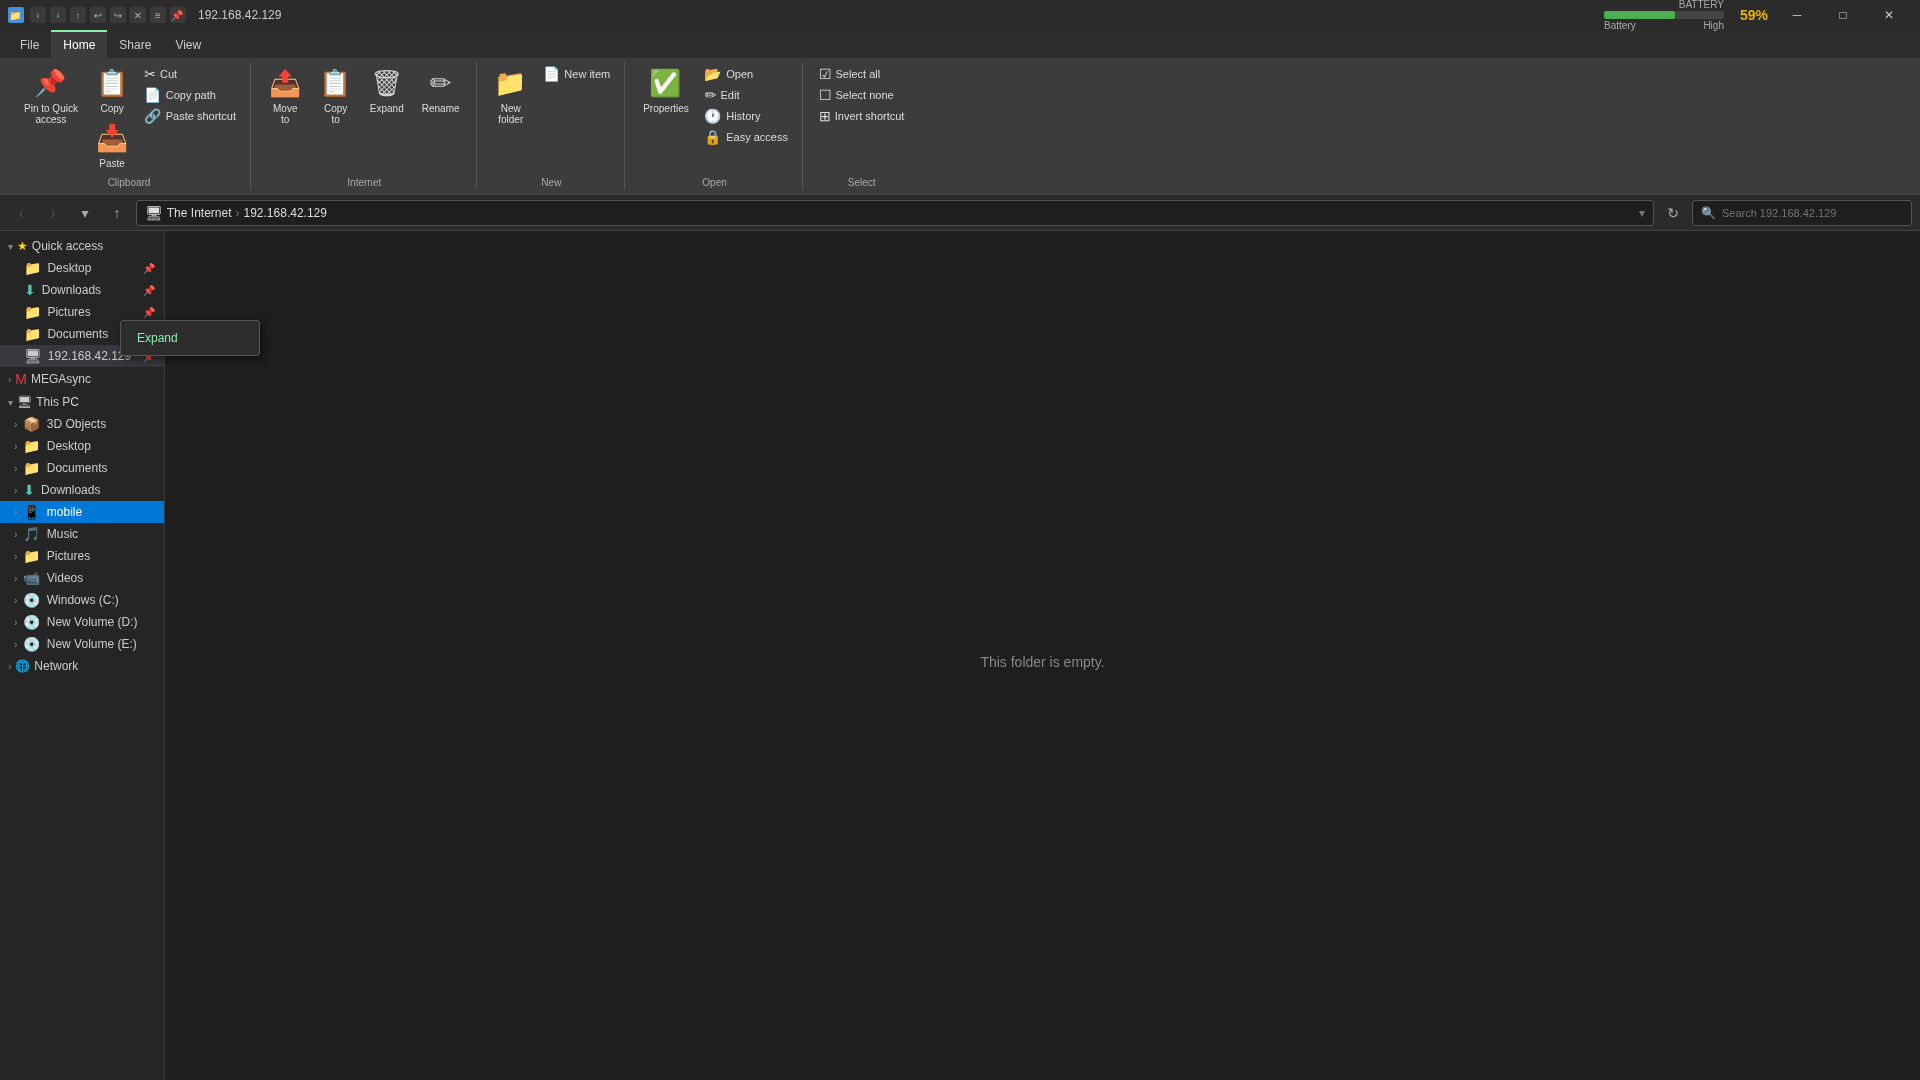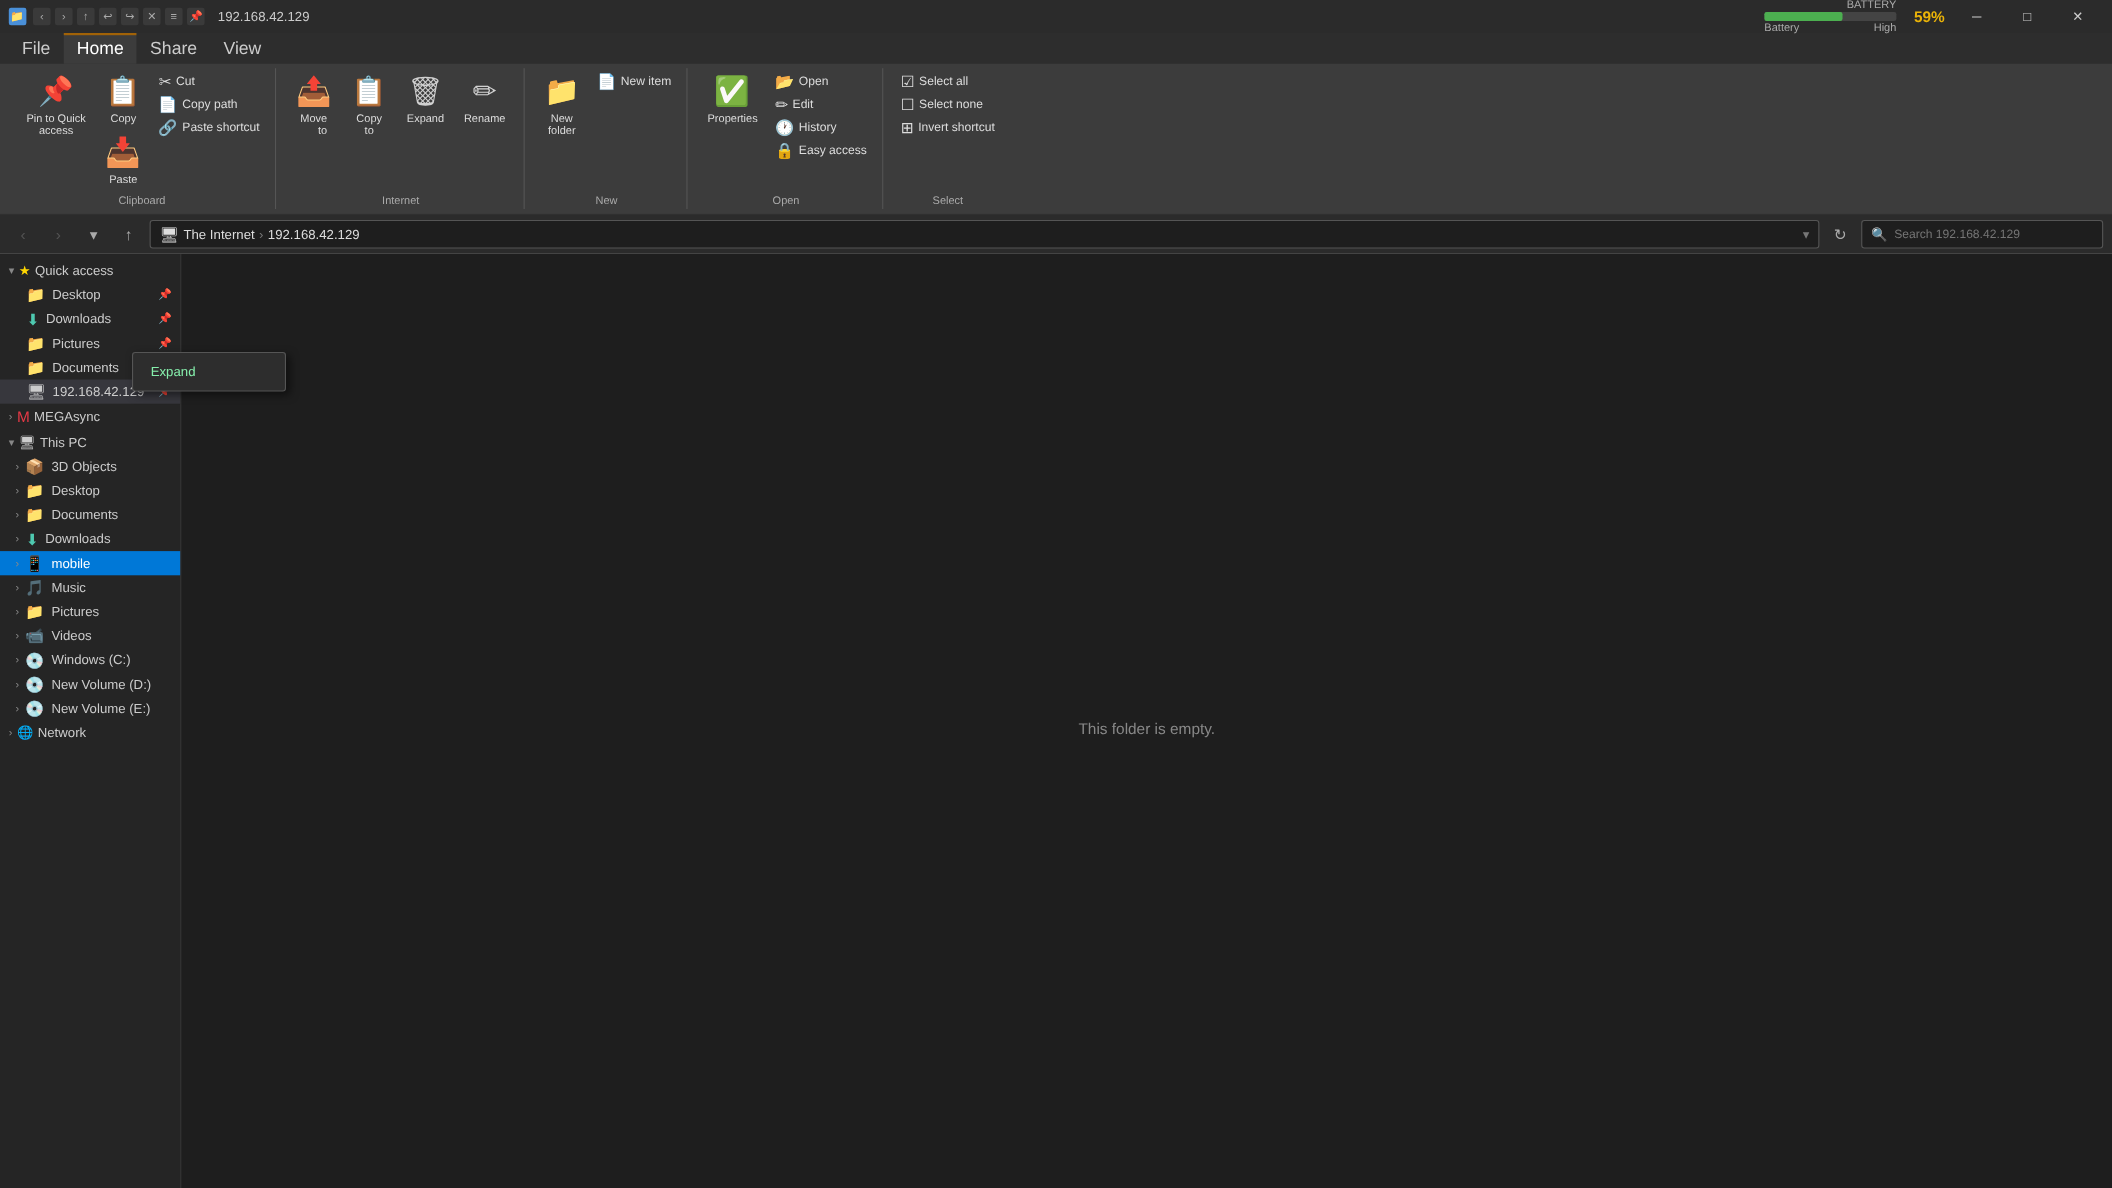--- a/index.html
+++ b/index.html
@@ -66,31 +66,31 @@
       border-bottom: 1px solid #444;
     }
     .ribbon-tabs {
       display: flex;
       padding: 0 8px;
       height: 28px;
       align-items: flex-end;
     }
     .ribbon-tab {
       padding: 4px 12px;
-      font-size: 16px;
+      font-size: 12px;
       color: #ccc;
       cursor: pointer;
       border-top: 2px solid transparent;
       height: 100%;
       display: flex; align-items: center;
     }
     .ribbon-tab.active {
       background: #3c3c3c;
       color: #fff;
-      border-top: 2px solid #a16207;
+      border-top: 2px solid #86efac;
     }
     .ribbon-content {
       background: #3c3c3c;
       display: flex;
       align-items: stretch;
       padding: 4px 8px;
       gap: 2px;
       min-height: 88px;
     }
     .ribbon-group {
@@ -349,21 +349,21 @@
           </div>
         </div>
       </div>
       <div class="ribbon-group-label">Clipboard</div>
     </div>
 
     <div class="ribbon-group">
       <div class="ribbon-group-items">
         <div class="ribbon-item-large">
           <span class="icon">📤</span>
-          <span class="label" style="white-space:pre-line; text-align:right;">Move
+          <span class="label" style="white-space:pre-line; text-align:center;">Move
 to</span>
         </div>
         <div class="ribbon-item-large">
           <span class="icon">📋</span>
           <span class="label" style="white-space:pre-line; text-align:center;">Copy
 to</span>
         </div>
         <div class="ribbon-item-large">
           <span class="icon">🗑</span>
           <span class="label">Expand</span>

